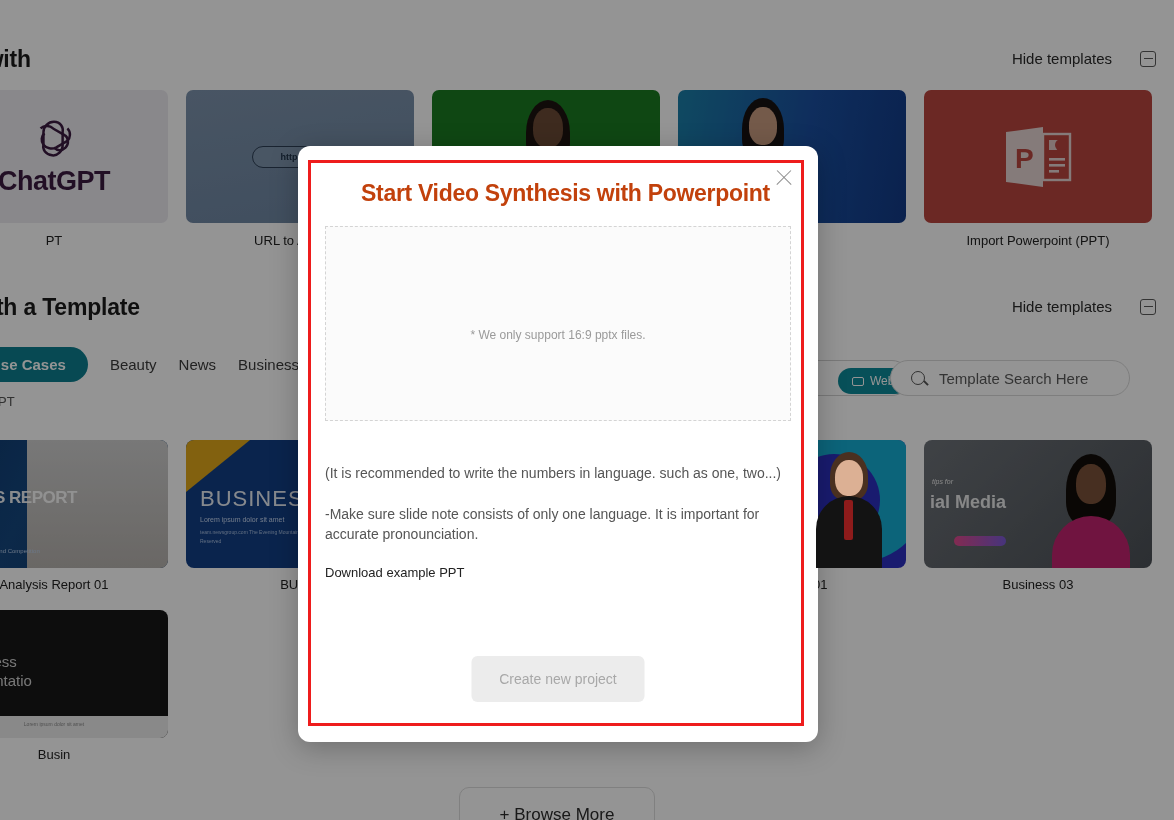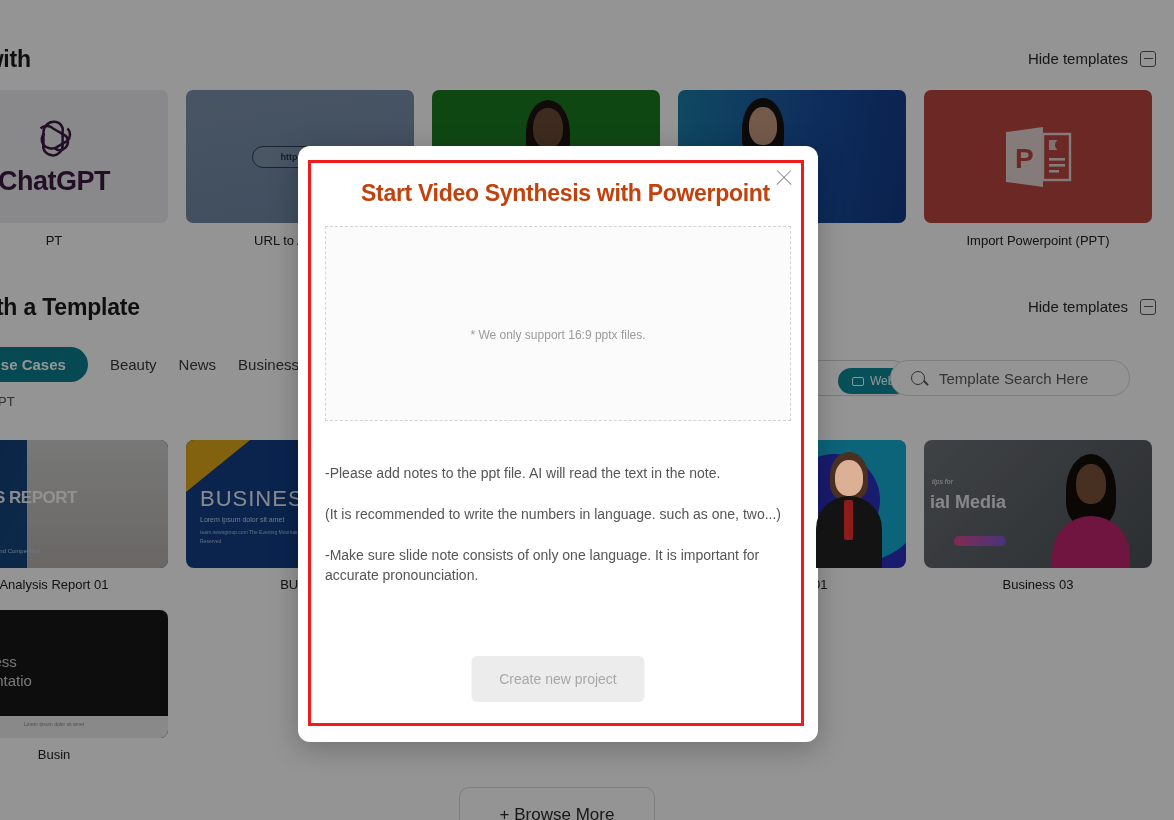--- a/index.html
+++ b/index.html
@@ -17,21 +17,21 @@
   .section-heading {
     position:absolute;
     font-size: 23px;
     font-weight: 700;
     color:#1b1b1b;
     letter-spacing:-0.2px;
     white-space:nowrap;
   }
   .hide-templates {
     position:absolute;
-    display:flex; align-items:center; gap:12px;
+    display:flex; align-items:center; gap:28px;
     font-size:15px; color:#2a2a2a; white-space:nowrap;
   }
   .hide-box {
     width:16px;height:16px;border:1px solid #5a5a5a;border-radius:3px;
     display:flex;align-items:center;justify-content:center;
   }
   .hide-box i { display:block; width:9px; height:1.5px; background:#5a5a5a; }
 
   
   .qs-row { position:absolute; left:-60px; top:90px; display:flex; gap:18px; }
@@ -392,23 +392,23 @@
 
     <div class="close-x"></div>
 
     <div class="modal-title">Start Video Synthesis with Powerpoint</div>
 
     <div class="dropzone">
       <div class="dz-note">* We only support 16:9 pptx files.</div>
     </div>
 
     <div class="notes">
-      <div class="note-line">-Please add notes to the ppt file. AI will read the text in the note.</div>
       <div class="note-line">(It is recommended to write the numbers in language. such as one, two...)</div>
       <div class="note-line">-Make sure slide note consists of only one language. It is important for accurate pronounciation.</div>
+      <div class="note-dl">Download example PPT</div>
     </div>
 
     <div class="create-btn">Create new project</div>
 
     <div id="redbox"></div>
   </div>
 
 </div>
 
 </body></html>

